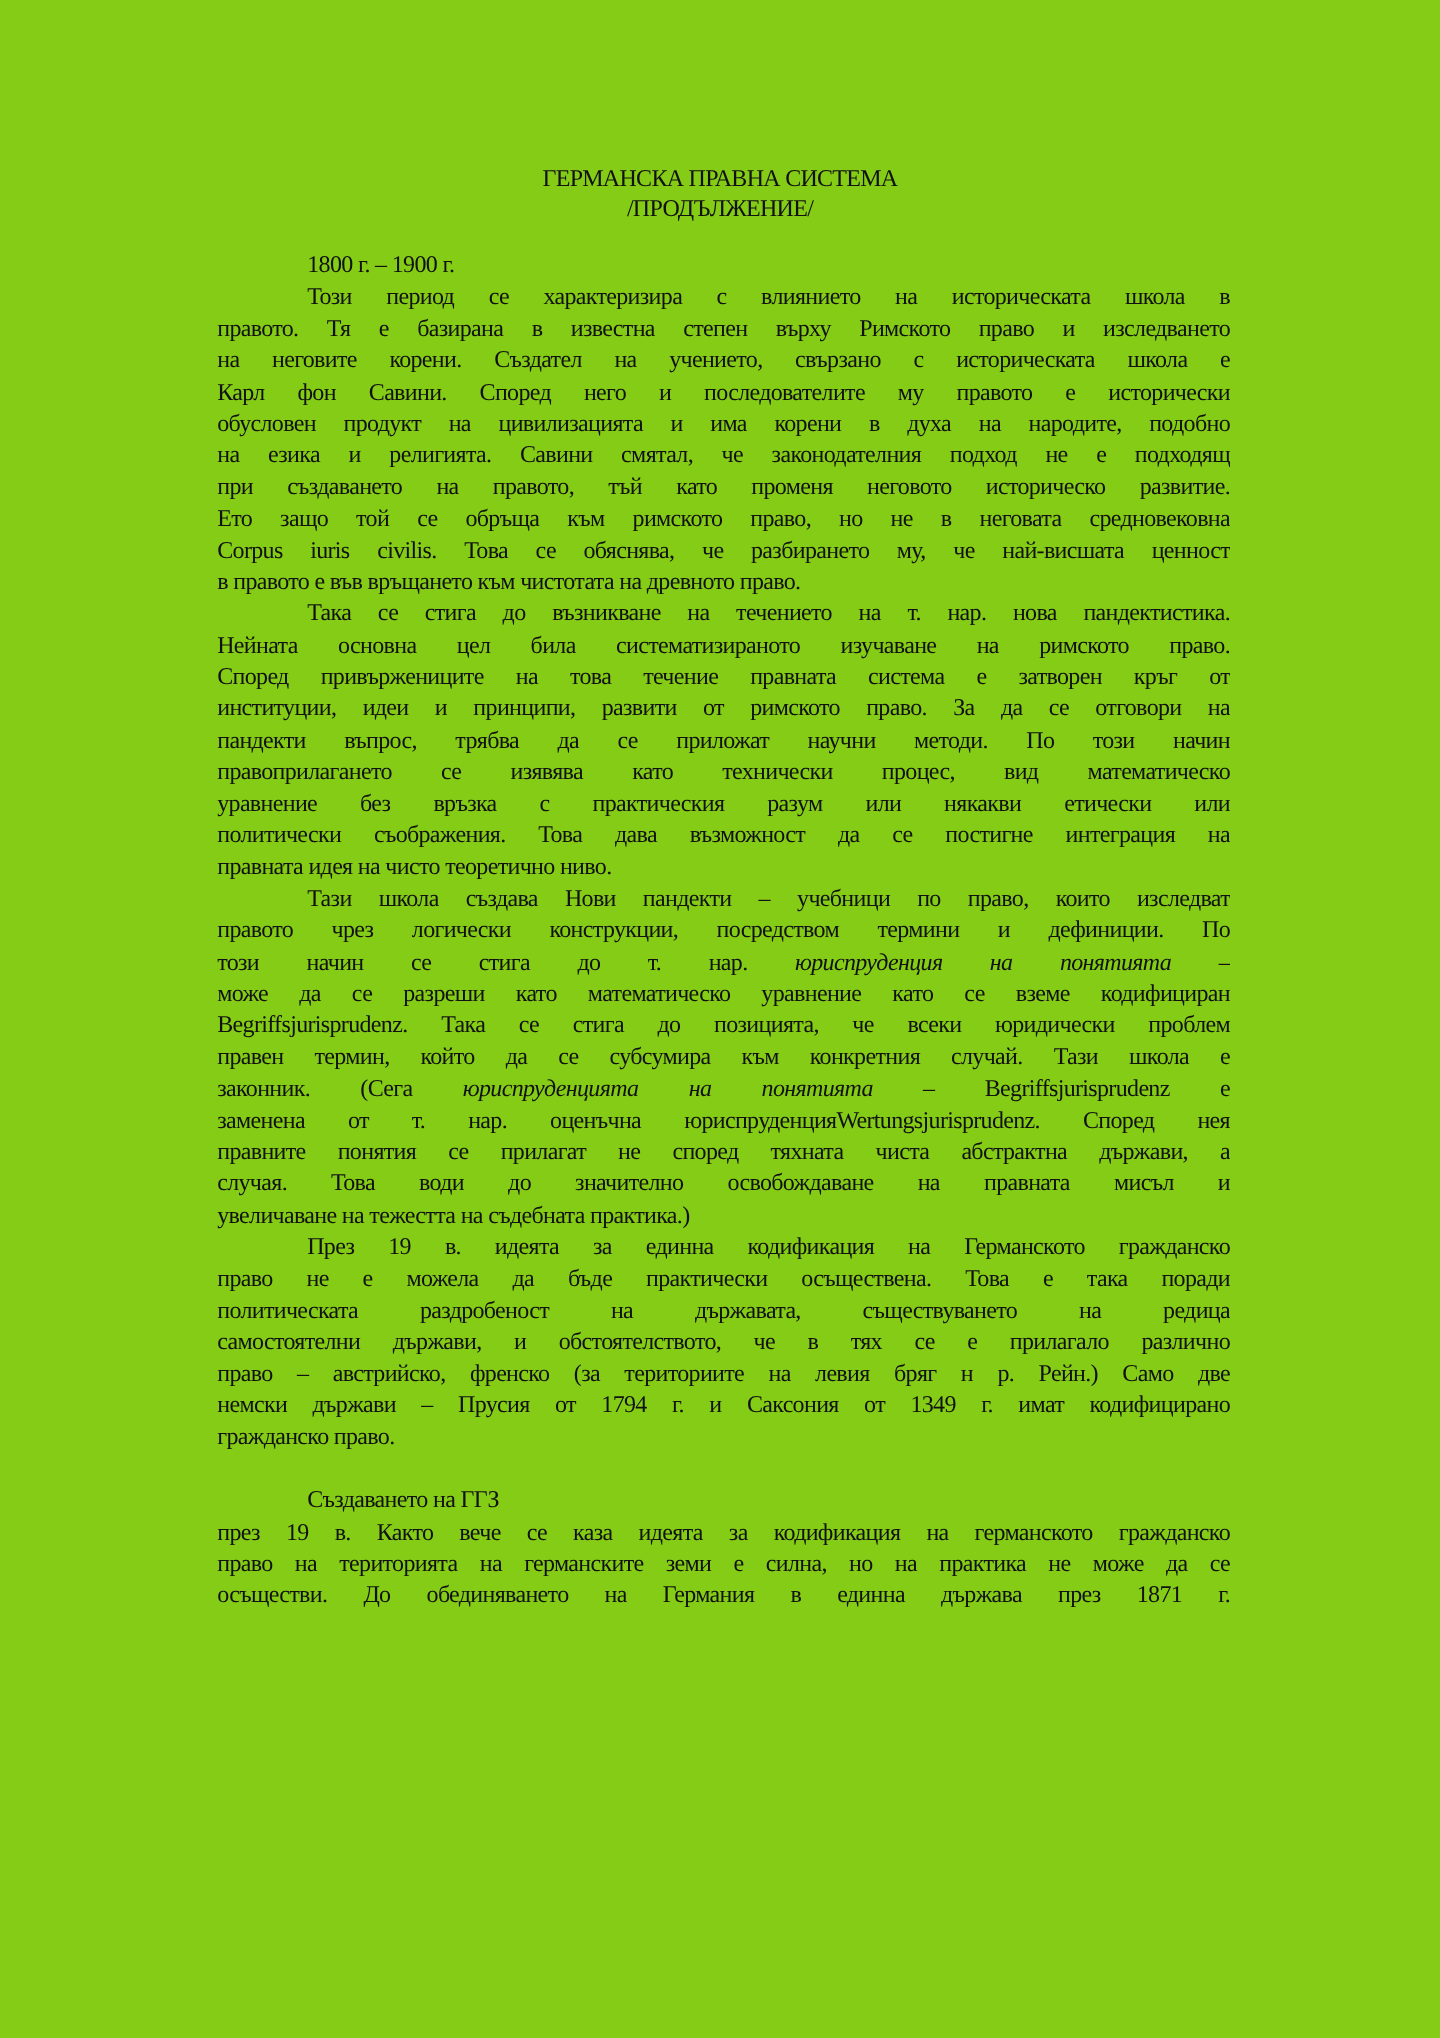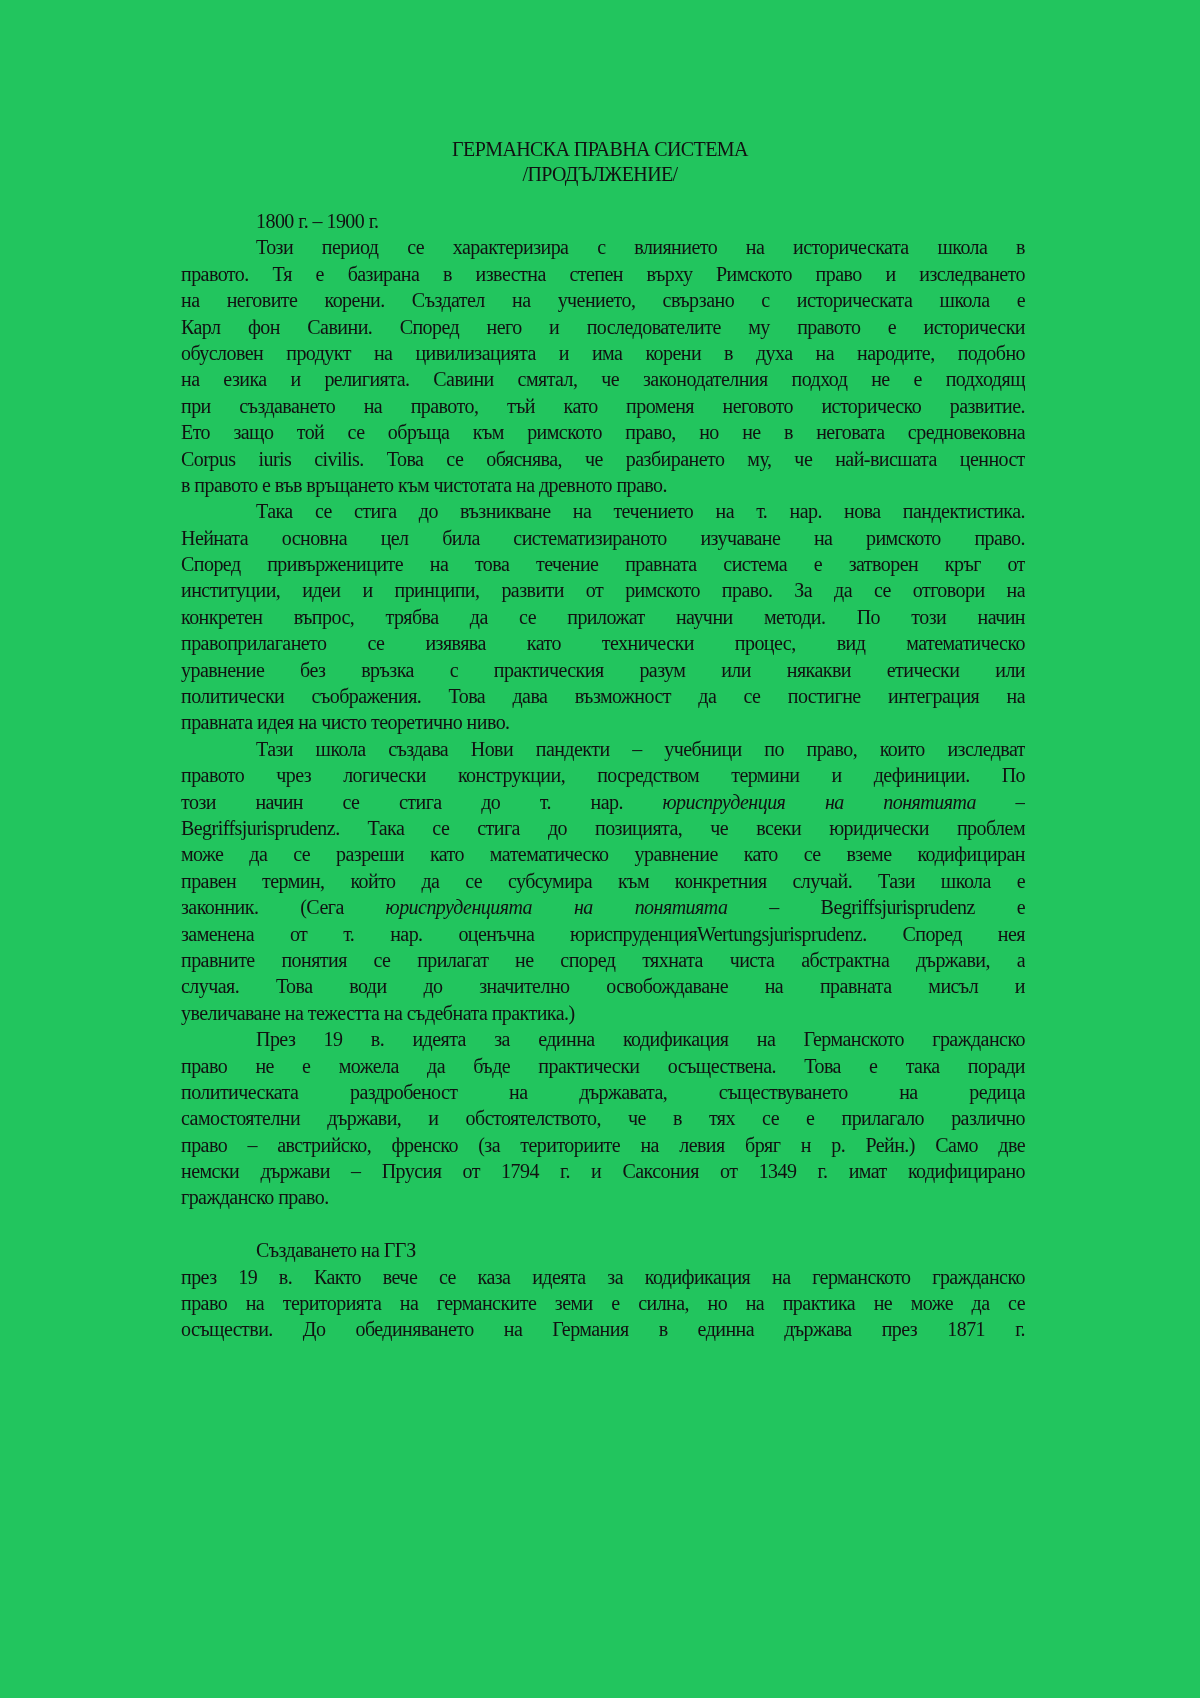--- a/index.html
+++ b/index.html
@@ -14,21 +14,21 @@
       overflow: hidden;
       font-family: "Liberation Serif", "DejaVu Serif", serif;
       color: #111111;
     }
     .page {
       position: absolute;
       left: 0;
       top: 0;
       width: 1200px;
       height: 1698px;
-      background: #22c55e;
+      background: #84cc16;
     }
     .title-block {
       position: absolute;
       left: 0;
       top: 137px;
       width: 1200px;
       text-align: center;
       font-size: 20px;
       line-height: 25px;
       letter-spacing: -0.6px;
@@ -109,32 +109,32 @@
           <span class="line just"><span class="cond" style="display: inline;">при създаването на правото, тъй като променя неговото историческо развитие.</span></span>
           <span class="line just"><span class="cond" style="display: inline;">Ето защо той се обръща към римското право, но не в неговата средновековна</span></span>
           <span class="line just"><span class="cond" style="display: inline;">Corpus iuris civilis. Това се обяснява, че разбирането му, че най-висшата ценност</span></span>
           <span class="line plain"><span class="cond" style="display: inline-block;">в правото е във връщането към чистотата на древното право.</span></span>
         </div>
         <div>
           <span class="line just indent"><span class="cond" style="display: inline;">Така се стига до възникване на течението на т. нар. нова пандектистика.</span></span>
           <span class="line just"><span class="cond" style="display: inline;">Нейната основна цел била систематизираното изучаване на римското право.</span></span>
           <span class="line just"><span class="cond" style="display: inline;">Според привържениците на това течение правната система е затворен кръг от</span></span>
           <span class="line just"><span class="cond" style="display: inline;">институции, идеи и принципи, развити от римското право. За да се отговори на</span></span>
-          <span class="line just"><span class="cond" style="display: inline;">конкретен въпрос, трябва да се приложат научни методи. По този начин</span></span>
+          <span class="line just"><span class="cond" style="display: inline;">пандекти въпрос, трябва да се приложат научни методи. По този начин</span></span>
           <span class="line just"><span class="cond" style="display: inline;">правоприлагането се изявява като технически процес, вид математическо</span></span>
           <span class="line just"><span class="cond" style="display: inline;">уравнение без връзка с практическия разум или някакви етически или</span></span>
           <span class="line just"><span class="cond" style="display: inline;">политически съображения. Това дава възможност да се постигне интеграция на</span></span>
           <span class="line plain"><span class="cond" style="display: inline-block;">правната идея на чисто теоретично ниво.</span></span>
         </div>
         <div>
           <span class="line just indent"><span class="cond" style="display: inline;">Тази школа създава Нови пандекти – учебници по право, които изследват</span></span>
           <span class="line just"><span class="cond" style="display: inline;">правото чрез логически конструкции, посредством термини и дефиниции. По</span></span>
           <span class="line just"><span class="cond" style="display: inline;">този начин се стига до т. нар. <i>юриспруденция на понятията</i> –</span></span>
+          <span class="line just"><span class="cond" style="display: inline;">може да се разреши като математическо уравнение като се вземе кодифициран</span></span>
           <span class="line just"><span class="cond" style="display: inline;">Begriffsjurisprudenz. Така се стига до позицията, че всеки юридически проблем</span></span>
-          <span class="line just"><span class="cond" style="display: inline;">може да се разреши като математическо уравнение като се вземе кодифициран</span></span>
           <span class="line just"><span class="cond" style="display: inline;">правен термин, който да се субсумира към конкретния случай. Тази школа е</span></span>
           <span class="line just"><span class="cond" style="display: inline;">законник. (Сега <i>юриспруденцията на понятията</i> – Begriffsjurisprudenz е</span></span>
           <span class="line just"><span class="cond" style="display: inline;">заменена от т. нар. оценъчна юриспруденцияWertungsjurisprudenz. Според нея</span></span>
           <span class="line just"><span class="cond" style="display: inline;">правните понятия се прилагат не според тяхната чиста абстрактна държави, а</span></span>
           <span class="line just"><span class="cond" style="display: inline;">случая. Това води до значително освобождаване на правната мисъл и</span></span>
           <span class="line plain"><span class="cond" style="display: inline-block;">увеличаване на тежестта на съдебната практика.)</span></span>
         </div>
         <div>
           <span class="line just indent"><span class="cond" style="display: inline;">През 19 в. идеята за единна кодификация на Германското гражданско</span></span>
           <span class="line just"><span class="cond" style="display: inline;">право не е можела да бъде практически осъществена. Това е така поради</span></span>

